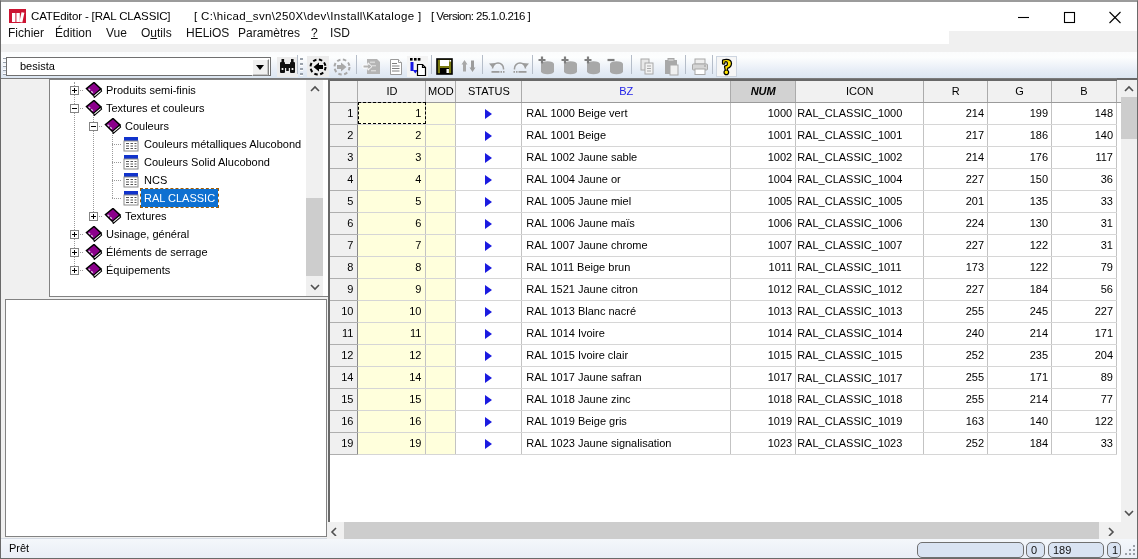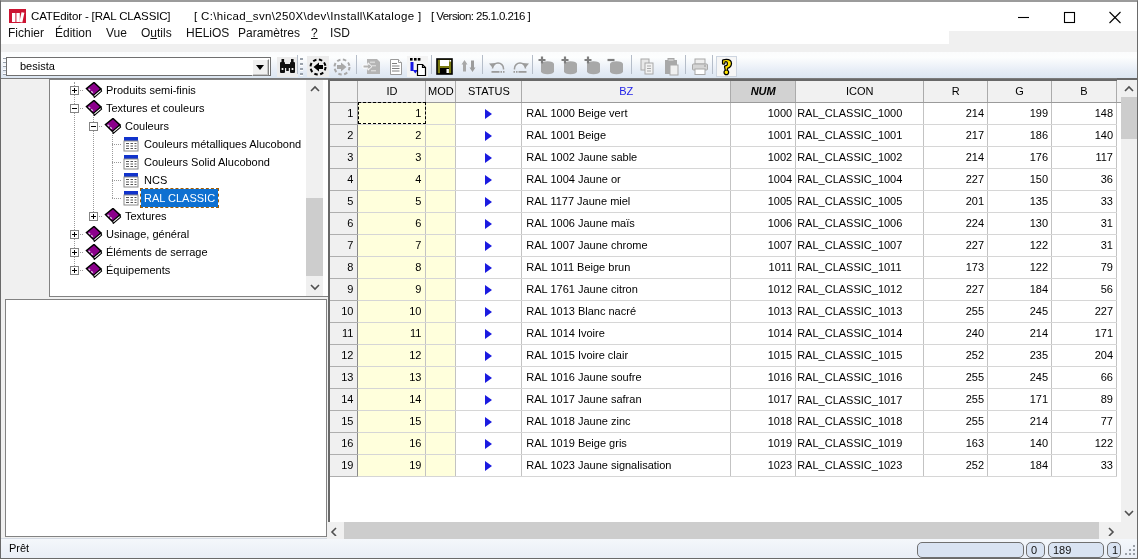--- a/index.html
+++ b/index.html
@@ -433,21 +433,21 @@
             <td style="padding:0 1px 0 1px">RAL_CLASSIC_1004</td>
             <td class="num">227</td>
             <td class="num">150</td>
             <td class="num">36</td>
           </tr>
           <tr>
             <td class="rn">5</td>
             <td class="yel">5</td>
             <td class="yel"></td>
             <td class="stat"><span class="tri"></span></td>
-            <td>RAL 1177 Jaune miel</td>
+            <td>RAL 1005 Jaune miel</td>
             <td class="num">1005</td>
             <td style="padding:0 1px 0 1px">RAL_CLASSIC_1005</td>
             <td class="num">201</td>
             <td class="num">135</td>
             <td class="num">33</td>
           </tr>
           <tr>
             <td class="rn">6</td>
             <td class="yel">6</td>
             <td class="yel"></td>
@@ -481,21 +481,21 @@
             <td style="padding:0 1px 0 1px">RAL_CLASSIC_1011</td>
             <td class="num">173</td>
             <td class="num">122</td>
             <td class="num">79</td>
           </tr>
           <tr>
             <td class="rn">9</td>
             <td class="yel">9</td>
             <td class="yel"></td>
             <td class="stat"><span class="tri"></span></td>
-            <td>RAL 1761 Jaune citron</td>
+            <td>RAL 1521 Jaune citron</td>
             <td class="num">1012</td>
             <td style="padding:0 1px 0 1px">RAL_CLASSIC_1012</td>
             <td class="num">227</td>
             <td class="num">184</td>
             <td class="num">56</td>
           </tr>
           <tr>
             <td class="rn">10</td>
             <td class="yel">10</td>
             <td class="yel"></td>
@@ -523,32 +523,20 @@
             <td class="rn">12</td>
             <td class="yel">12</td>
             <td class="yel"></td>
             <td class="stat"><span class="tri"></span></td>
             <td>RAL 1015 Ivoire clair</td>
             <td class="num">1015</td>
             <td style="padding:0 1px 0 1px">RAL_CLASSIC_1015</td>
             <td class="num">252</td>
             <td class="num">235</td>
             <td class="num">204</td>
-          </tr>
-          <tr>
-            <td class="rn">13</td>
-            <td class="yel">13</td>
-            <td class="yel"></td>
-            <td class="stat"><span class="tri"></span></td>
-            <td>RAL 1016 Jaune soufre</td>
-            <td class="num">1016</td>
-            <td style="padding:0 1px 0 1px">RAL_CLASSIC_1016</td>
-            <td class="num">255</td>
-            <td class="num">245</td>
-            <td class="num">66</td>
           </tr>
           <tr>
             <td class="rn">14</td>
             <td class="yel">14</td>
             <td class="yel"></td>
             <td class="stat"><span class="tri"></span></td>
             <td>RAL 1017 Jaune safran</td>
             <td class="num">1017</td>
             <td style="padding:2px 1px 0 1px">RAL_CLASSIC_1017</td>
             <td class="num">255</td>

